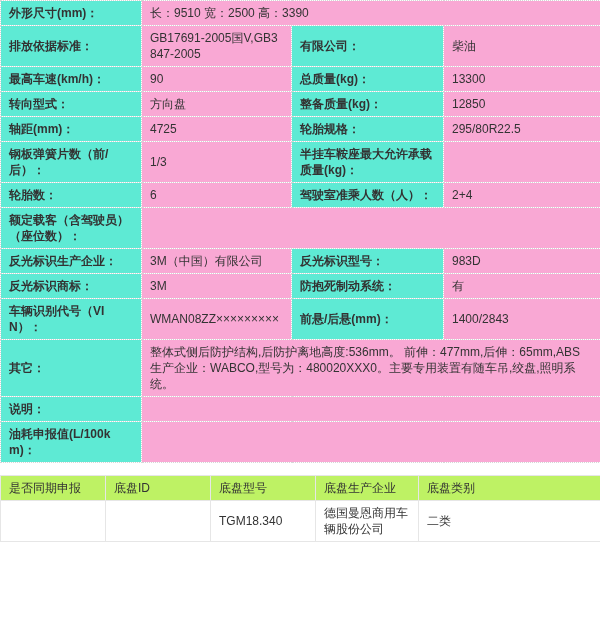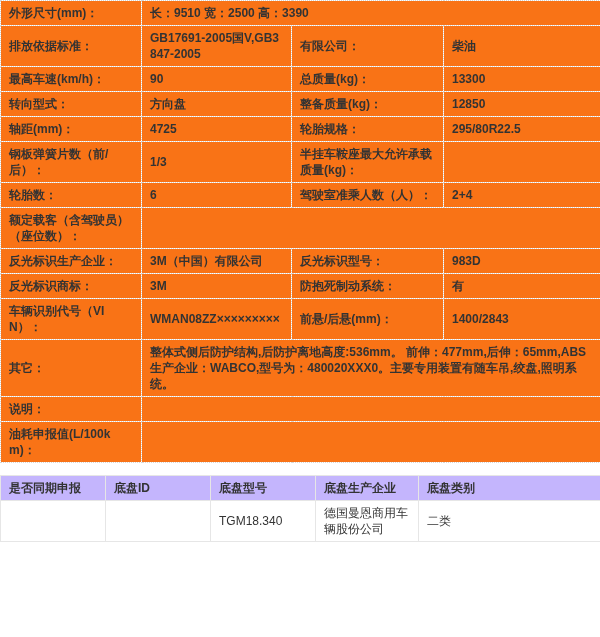--- a/index.html
+++ b/index.html
@@ -11,25 +11,25 @@
     line-height:16px;
     padding:4px 8px;
     color:#333333;
     text-align:left;
     vertical-align:middle;
     word-break:break-all;
     overflow:hidden;
   }
   
   .spec td { border:1px dotted #d6d6d6; }
-  .spec td.lbl { background:#f97316; font-weight:bold; }
-  .spec td.val { background:#f97316; font-weight:bold;margin-left:40px; }
+  .spec td.lbl { background:#5eead4; font-weight:bold; }
+  .spec td.val { background:#f9a8d4; font-weight:normal;margin-left:40px; }
   
   .grid td, .grid th { border:1px solid #e6e6e6; }
-  .grid th { background:#c4b5fd; font-weight:bold; }
+  .grid th { background:#bef264; font-weight:normal; }
   .grid td { background:#ffffff; }
   #chassis-table { margin-top:12px; }
   
   td:empty::before { content:"\00a0"; }
 </style>
 </head>
 <body>
 
 <div class="page">
 

